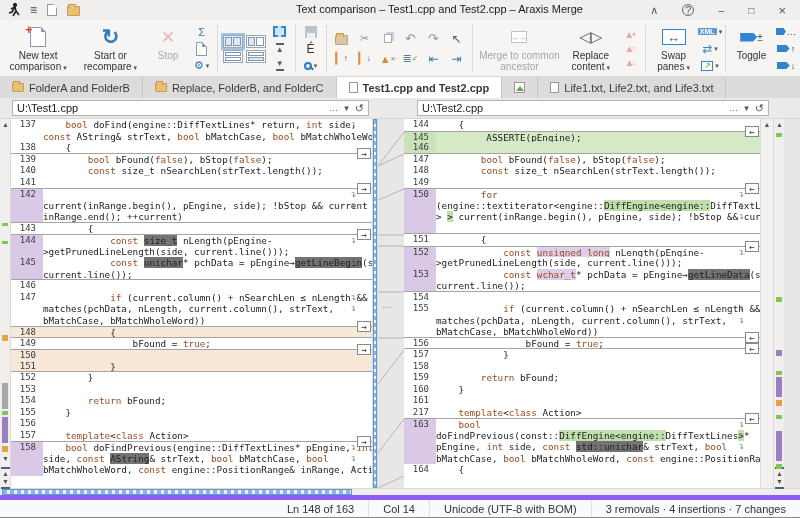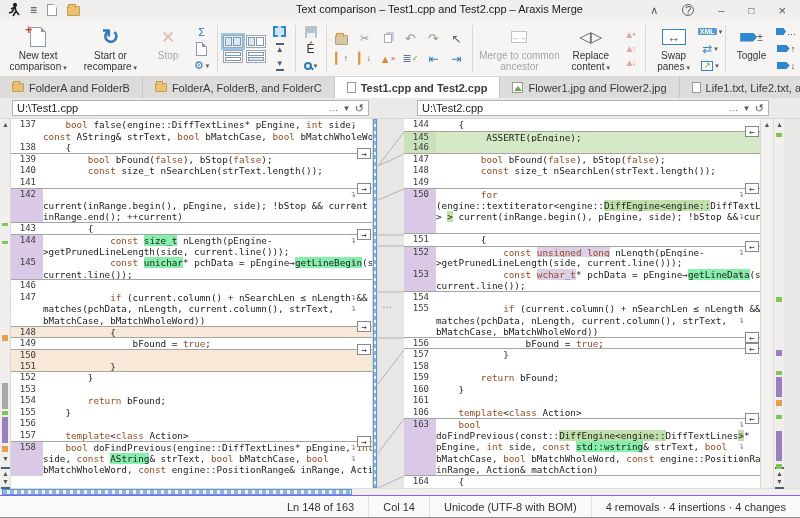--- a/index.html
+++ b/index.html
@@ -97,31 +97,31 @@
   .crow { display:flex; height:11.53px; line-height:11.5px; position:relative; font-family:"DejaVu Sans Mono", monospace; font-size:9.3px; color:#222; }
   .lnum { width:32px; flex:none; text-align:right; padding-right:7px; color:#3c3c3c; font-size:9px; }
   .lcode { flex:1; white-space:pre; overflow:hidden; }
   .crow.bt { border-top:1px solid #a6a4a1; }
   .crow.bb { border-bottom:1px solid #a6a4a1; }
   .crow.rm { background:#f7e8d7; }
   .crow.ins { background:#d5e9c6; }
   .lnum.np { background:#d9c9e6; }
   .lnum.ng { background:#c9e2ba; }
   .k { color:#9c4a1f; }
-  .hp { background:#86efac; }
+  .hp { background:#737373; }
   .hpk { background:#dccfe9; color:#9c4a1f; }
   .hg { background:#bfe0ab; }
   .wrapg { position:absolute; right:16px; top:0; color:#777; font-size:9px; }
   .mbtn { position:absolute; right:1px; width:14px; height:11px; border:1px solid #8a8886; background:#fdfdfd;
           color:#333; font-size:9px; line-height:10px; text-align:center; z-index:3; cursor:default; }
 
   
   .hscroll { height:7px; background:#f0efee; border-top:1px solid #dcdad8; display:flex; }
   .hthumb { width:350px; height:100%; background:repeating-linear-gradient(90deg,#8fb4dc 0 4px,#eaf2fa 4px 7px); border:1px solid #5b9bd5; margin-left:2px; }
-  .statusbar { height:23px; background:#fbfafa; border-top:1px solid #8b5cf6; display:flex; align-items:center; justify-content:flex-end; font-size:11px; color:#333; }
+  .statusbar { height:23px; background:#fbfafa; border-top:5px solid #8b5cf6; display:flex; align-items:center; justify-content:flex-end; font-size:11px; color:#333; }
   .sseg { padding:0 14px; height:100%; display:flex; align-items:center; border-left:1px solid #e3e1df; white-space:nowrap; }
 </style>
 </head>
 <body>
 
 <div id="app">
 
   <div class="titlebar">
     <div class="tb-left">
       <svg width="12" height="14" viewBox="0 0 12 14">
@@ -327,29 +327,28 @@
     </div>
   </div>
 
   <div class="tabstrip">
     <div class="tab">
         <span class="tabico-folder"></span>
         <span>FolderA and FolderB</span>
       </div>
     <div class="tab">
         <span class="tabico-folder"></span>
-        <span>FolderA, FolderB, and FolderC</span>
+        <span>Replace, FolderB, and FolderC</span>
       </div>
     <div class="tab active">
         <span class="tabico-doc"></span>
         <span>Test1.cpp and Test2.cpp</span>
       </div>
     <div class="tab">
         <span class="tabico-img"></span>
-        <span>Flower1.jpg and Flower2.jpg</span>
       </div>
     <div class="tab">
         <span class="tabico-doc"></span>
         <span>Life1.txt, Life2.txt, and Life3.txt</span>
       </div>
 
   </div>
 
   <div class="pheaders">
     <div class="pfield pf-left">
@@ -381,21 +380,21 @@
         <div class="omark" style="top: 216px; height: 6px; background: rgb(232, 160, 74);"></div>
         <div class="omark" style="top: 264px; height: 26px; background: rgb(168, 168, 168);"></div>
         <div class="omark" style="top: 292px; height: 4px; background: rgb(125, 200, 85);"></div>
         <div class="omark" style="top: 298px; height: 26px; background: rgb(155, 127, 192);"></div>
         <div class="omark" style="top: 327px; height: 6px; background: rgb(232, 160, 74);"></div>
       </div>
 
     <div class="pane left" id="pane-left">
         <div class="crow ">
           <span class="lnum ">137</span>
-          <span class="lcode"><span class="t">    </span><span class="k">bool</span><span class="t"> false(engine::DiffTextLines* pEngine, </span><span class="k">int</span><span class="t"> side,</span></span>
+          <span class="lcode"><span class="t">    </span><span class="k">bool</span><span class="t"> doFind(engine::DiffTextLines* return, </span><span class="k">int</span><span class="t"> side,</span></span>
           <span class="wrapg">↴</span>
         </div>
         <div class="crow ">
           <span class="lnum "></span>
           <span class="lcode"><span class="k">const</span><span class="t"> AString&amp; strText, </span><span class="k">bool</span><span class="t"> bMatchCase, </span><span class="k">bool</span><span class="t"> bMatchWholeWord,</span></span>
           <span class="wrapg">↴</span>
         </div>
         <div class="crow bb">
           <span class="lnum ">138</span>
           <span class="lcode"><span class="t">    {</span></span>
@@ -655,47 +654,43 @@
         </div>
         <div class="crow ">
           <span class="lnum ">160</span>
           <span class="lcode"><span class="t">    }</span></span>
         </div>
         <div class="crow ">
           <span class="lnum ">161</span>
           <span class="lcode"></span>
         </div>
         <div class="crow ">
-          <span class="lnum ">106</span>
+          <span class="lnum ">217</span>
           <span class="lcode"><span class="t">    </span><span class="k">template</span><span class="t">&lt;</span><span class="k">class</span><span class="t"> Action&gt;</span></span>
         </div>
         <div class="crow bt">
           <span class="lnum np">163</span>
           <span class="lcode"><span class="t">    </span><span class="k">bool</span></span>
           <span class="wrapg">↴</span>
           <span class="mbtn" style="top: -6px;">←</span>
         </div>
         <div class="crow ">
           <span class="lnum np"></span>
           <span class="lcode"><span class="t">doFindPrevious(const::</span><span class="hg">DiffEngine&lt;engine::</span><span class="t">DiffTextLines</span><span class="hg">&gt;</span><span class="t">*</span></span>
           <span class="wrapg">↴</span>
         </div>
         <div class="crow ">
           <span class="lnum np"></span>
-          <span class="lcode"><span class="t">pEngine, </span><span class="k">int</span><span class="t"> side, </span><span class="k">const</span><span class="t"> </span><span class="hp">std::wstring</span><span class="t">&amp; strText, </span><span class="k">bool</span></span>
+          <span class="lcode"><span class="t">pEngine, </span><span class="k">int</span><span class="t"> side, </span><span class="k">const</span><span class="t"> </span><span class="hp">std::unichar</span><span class="t">&amp; strText, </span><span class="k">bool</span></span>
           <span class="wrapg">↴</span>
         </div>
         <div class="crow ">
           <span class="lnum np"></span>
           <span class="lcode"><span class="t">bMatchCase, </span><span class="k">bool</span><span class="t"> bMatchWholeWord, </span><span class="k">const</span><span class="t"> engine::PositionRange&amp;</span></span>
           <span class="wrapg">↴</span>
-        </div>
-        <div class="crow bb">
-          <span class="lnum np"></span>
-          <span class="lcode"><span class="t">inRange, Action&amp; matchAction)</span></span>
         </div>
         <div class="crow ">
           <span class="lnum ">164</span>
           <span class="lcode"><span class="t">    {</span></span>
         </div>
       </div>
 
     <div class="rscroll">
       <div class="navtri" style="top:2px;">▲</div>
     </div>
@@ -718,16 +713,16 @@
   </div>
 
   <div class="hscroll">
     <div class="hthumb"></div>
   </div>
 
   <div class="statusbar">
     <div class="sseg" style="border-left:none;">Ln 148 of 163</div>
     <div class="sseg">Col 14</div>
     <div class="sseg">Unicode (UTF-8 with BOM)</div>
-    <div class="sseg">4 removals · 4 insertions · 4 changes</div>
+    <div class="sseg">3 removals · 4 insertions · 7 changes</div>
   </div>
 
 </div>
 
 </body></html>

